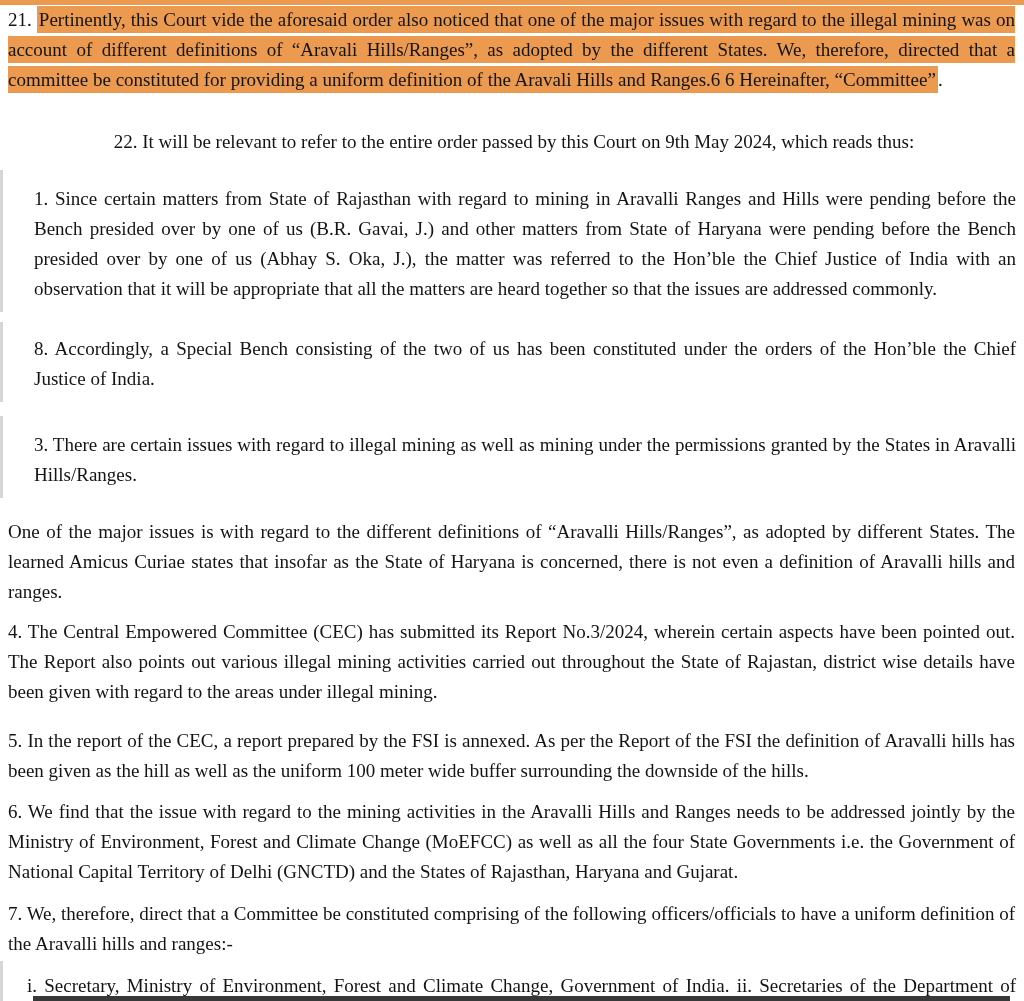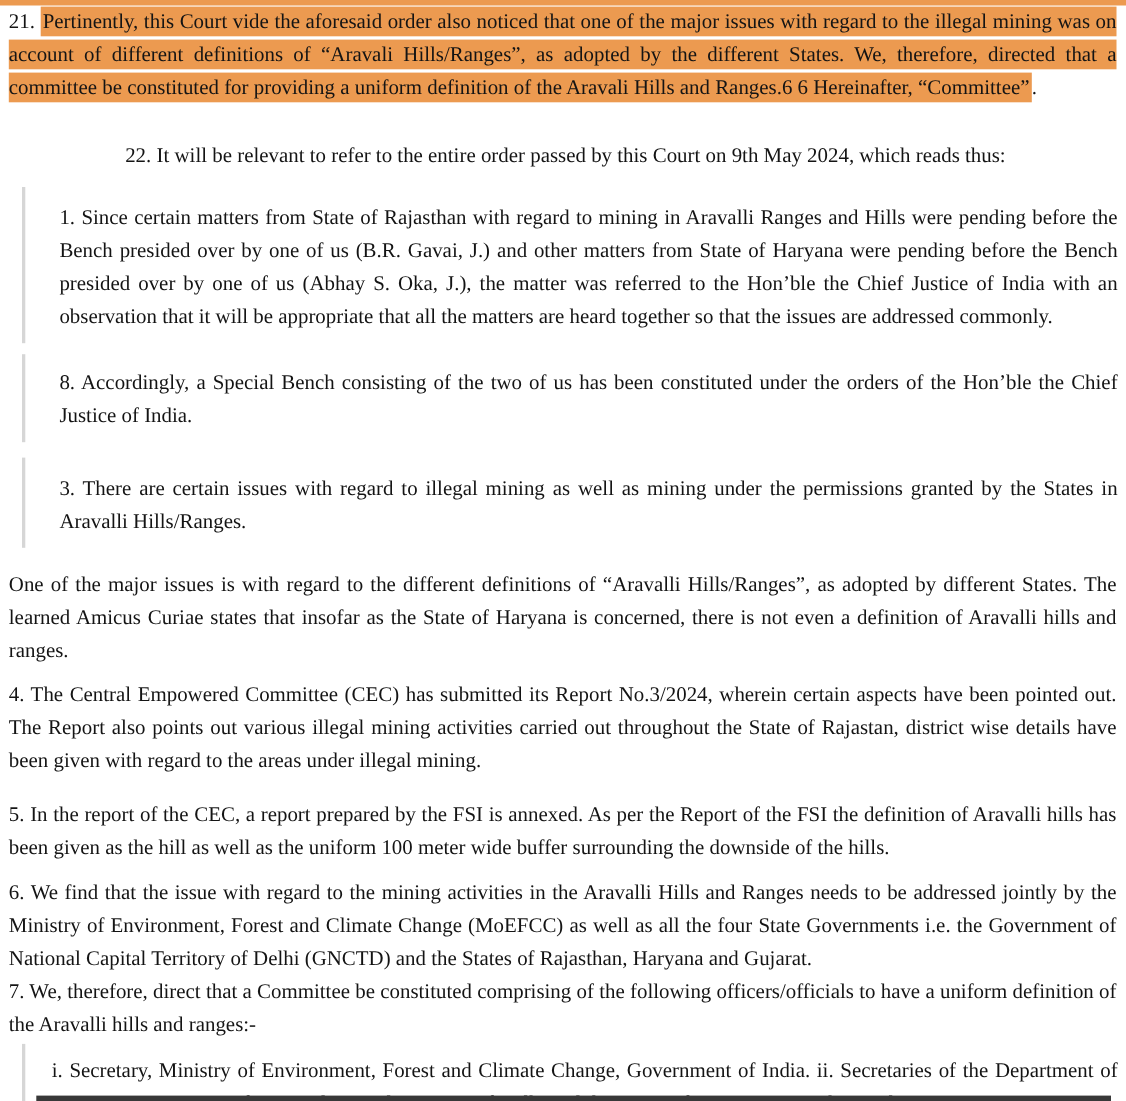--- a/index.html
+++ b/index.html
@@ -36,33 +36,33 @@
     background: var(--highlight-color);
     color: var(--text-color);
     padding: 3px 2px;
   }
   .p22 {
     margin-top: 32px;
     margin-left: 13px;
     text-align: center;
   }
   blockquote {
-    margin: 0 8px 0 20px;
+    margin: 0 8px 0 0;
     border-left: 3px solid var(--quote-border-color);
     padding: 14px 0 8px 31px;
     text-align: justify;
   }
   .q1 { margin-top: 13px; }
   .q2 { margin-top: 10px; padding-top: 12px; }
   .q3 { margin-top: 14px; }
   .p-one { margin-top: 19px; }
   .p4 { margin-top: 10px; }
   .p5 { margin-top: 19px; }
   .p6 { margin-top: 11px; font-family: Liberation Serif, serif; }
-  .p7 { }
+  .p7 { margin-top: 12px; }
   .q4 { margin-top: 2px; padding: 10px 0 0 24px; }
   .bottom-bar {
     position: absolute;
     left: 33px;
     bottom: 0;
     width: 977px;
     height: 5px;
     background: var(--bottom-bar-color);
   }
 </style>

